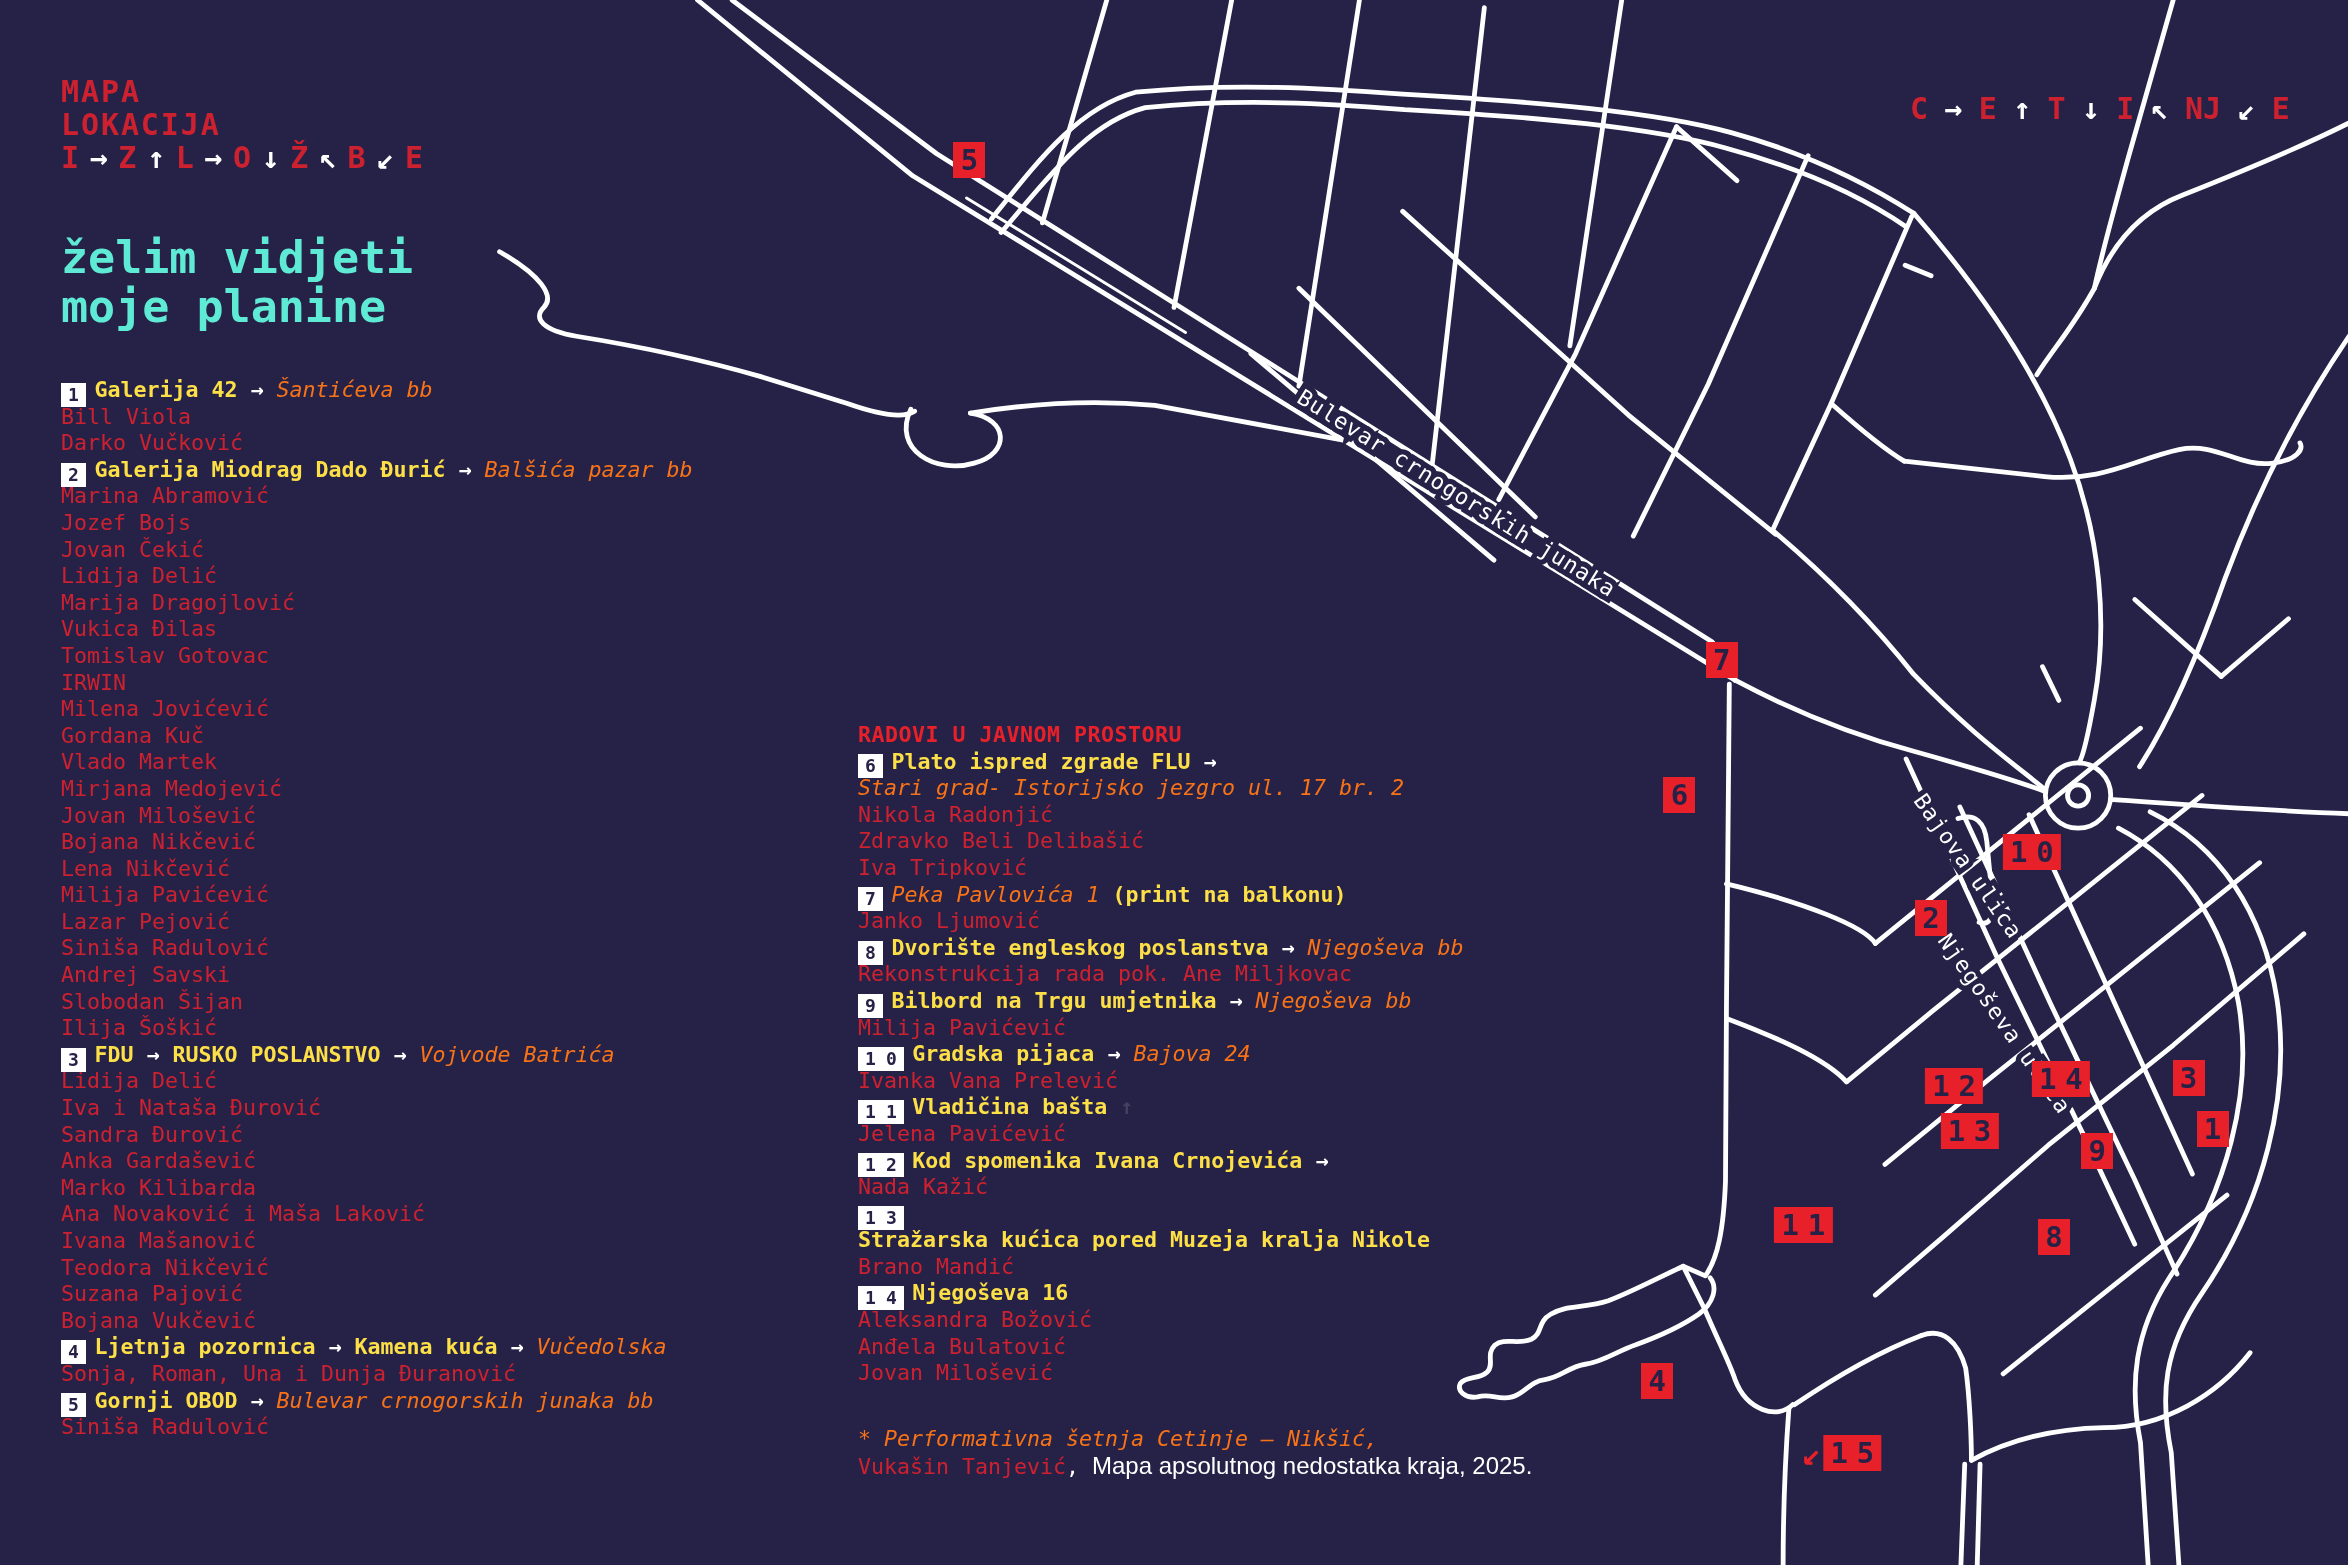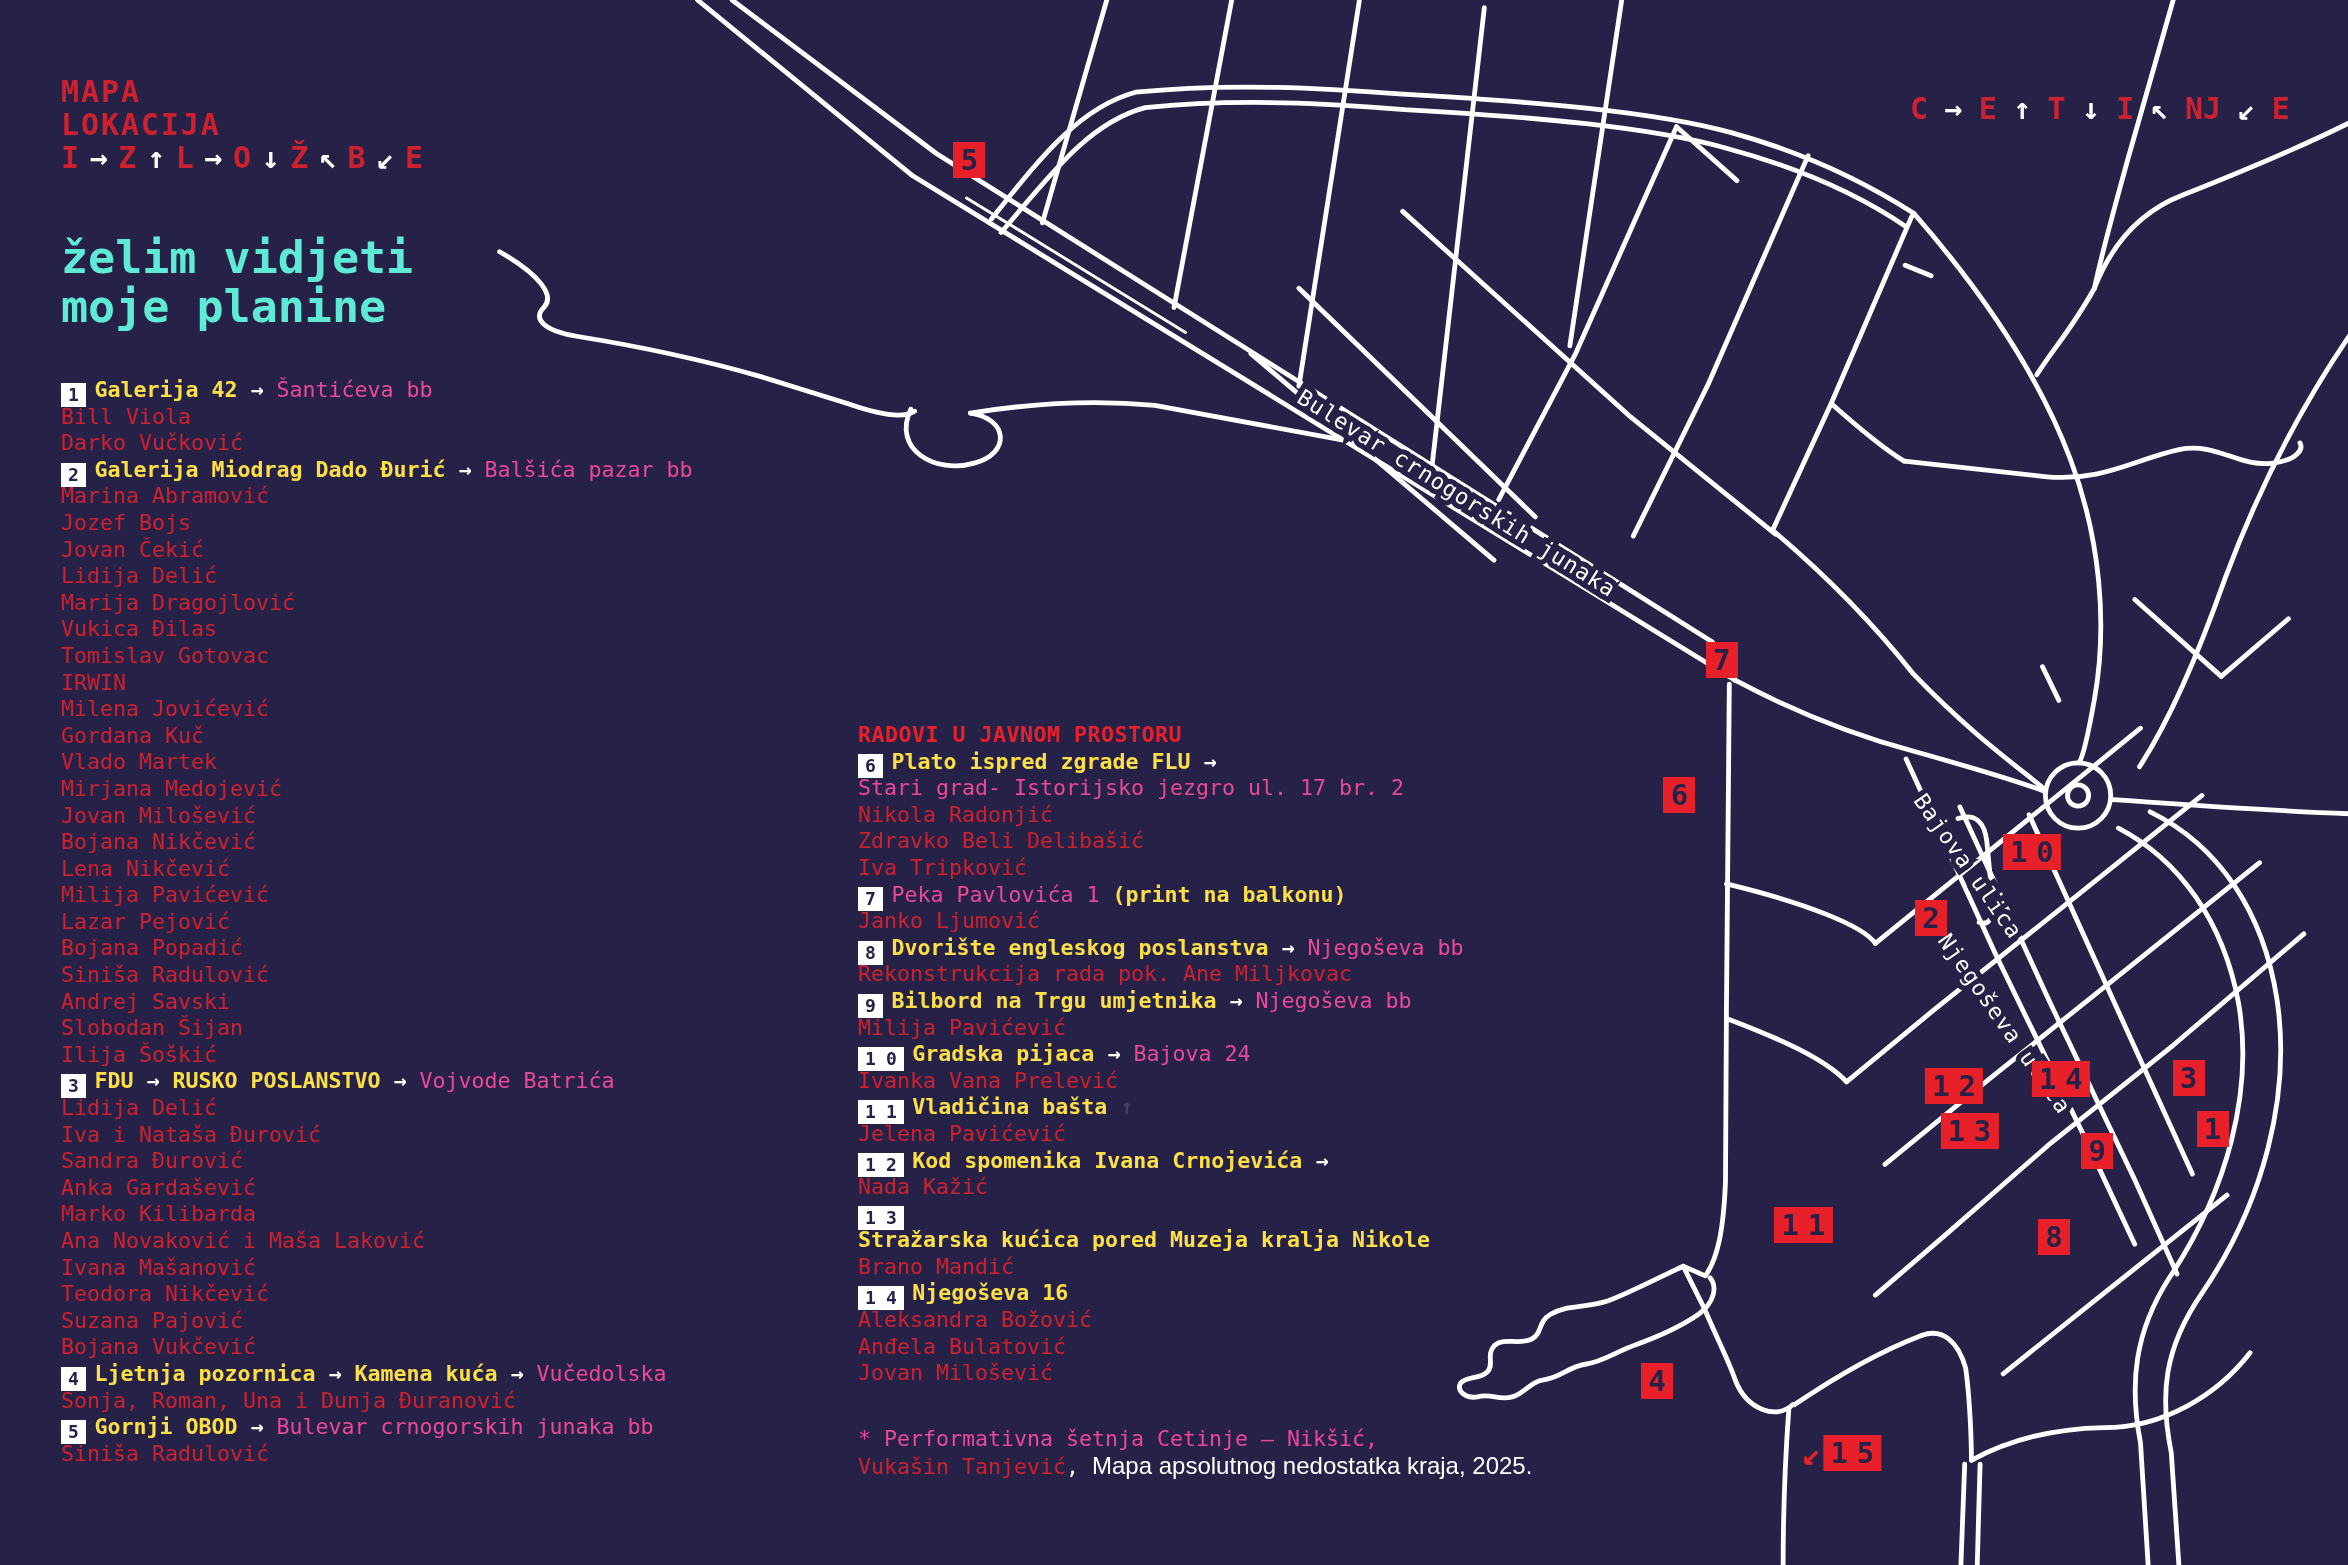--- a/index.html
+++ b/index.html
@@ -28,21 +28,21 @@
   .arrow-word .seg-a{color:#fff}
   #word-cetinje{position:absolute;left:1910px;top:92px;gap:16.3px}
   .tagline{position:absolute;left:61px;top:233px;font-size:45px;font-weight:700;line-height:49px;color:#5eead4}
   .list{position:absolute}
   #left-list{left:61px;top:377px}
   #mid-list{left:858px;top:722px}
   #footnote{left:858px;top:1425px}
   .line{height:26.6px;line-height:26.6px;white-space:pre;font-size:21.6px}
   #footnote .line{height:27px;line-height:27px}
   .seg-b{color:#fde047;font-weight:700}
-  .seg-i{color:#ec4899;}
+  .seg-i{color:#f97316;font-style:italic}
   .seg-r{color:var(--red)}
   .seg-w{color:#fff}
   .seg-a{color:#fff;font-weight:700}
   .seg-fa{color:var(--faint);font-weight:700}
   .seg-rh{color:var(--redb);font-weight:700;letter-spacing:0.5px}
   .seg-is{color:#fff;font-family:"Liberation Sans",sans-serif;font-size:24px}
   .num{display:inline-block;margin-right:8.6px;white-space:nowrap}
   .num-box{
     display:inline-block;min-width:21px;height:24px;padding:0 1.9px;vertical-align:-3.8px;
     background:#ffffff;color:var(--bg);font-weight:700;font-size:18px;line-height:24px;text-align:center;
@@ -249,21 +249,20 @@
     <div class="line"><span class="seg-r">IRWIN</span></div>
     <div class="line"><span class="seg-r">Milena Jovićević</span></div>
     <div class="line"><span class="seg-r">Gordana Kuč</span></div>
     <div class="line"><span class="seg-r">Vlado Martek</span></div>
     <div class="line"><span class="seg-r">Mirjana Medojević</span></div>
     <div class="line"><span class="seg-r">Jovan Milošević</span></div>
     <div class="line"><span class="seg-r">Bojana Nikčević</span></div>
     <div class="line"><span class="seg-r">Lena Nikčević</span></div>
     <div class="line"><span class="seg-r">Milija Pavićević</span></div>
     <div class="line"><span class="seg-r">Lazar Pejović</span></div>
-    <div class="line"><span class="seg-r">Bojana Popadić</span></div>
     <div class="line"><span class="seg-r">Siniša Radulović</span></div>
     <div class="line"><span class="seg-r">Andrej Savski</span></div>
     <div class="line"><span class="seg-r">Slobodan Šijan</span></div>
     <div class="line"><span class="seg-r">Ilija Šoškić</span></div>
     <div class="line"><span class="num"><span class="num-box">3</span></span><span class="seg-b">FDU </span><span class="seg-a">→</span><span class="seg-b"> RUSKO POSLANSTVO </span><span class="seg-a">→</span><span class="seg-i"> Vojvode Batrića</span></div>
     <div class="line"><span class="seg-r">Lidija Delić</span></div>
     <div class="line"><span class="seg-r">Iva i Nataša Đurović</span></div>
     <div class="line"><span class="seg-r">Sandra Đurović</span></div>
     <div class="line"><span class="seg-r">Anka Gardašević</span></div>
     <div class="line"><span class="seg-r">Marko Kilibarda</span></div>

